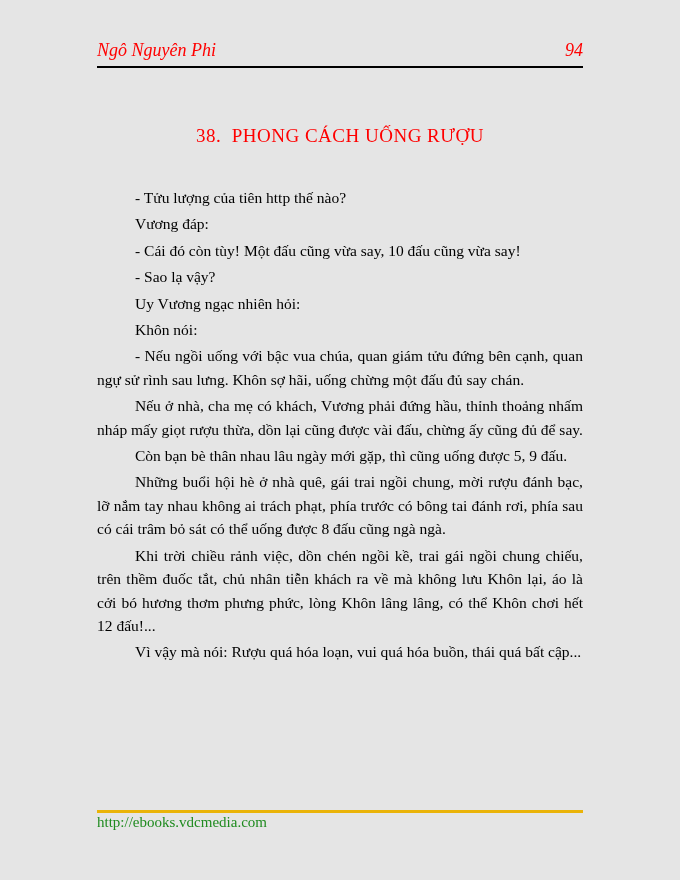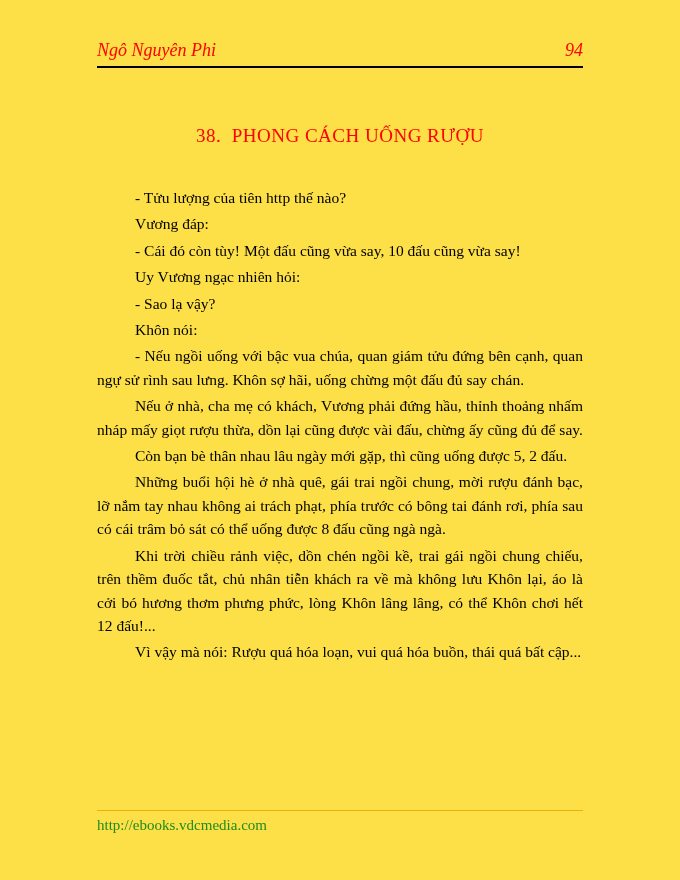--- a/index.html
+++ b/index.html
@@ -4,21 +4,21 @@
 <style>
   html, body {
     margin: 0;
     padding: 0;
     background: #ffffff;
   }
   .page {
     position: relative;
     width: 680px;
     height: 880px;
-    background: #fde047;
+    background: #e5e5e5;
     overflow: hidden;
     font-family: "Liberation Serif", "DejaVu Serif", serif;
     color: #000000;
   }
   .header {
     position: absolute;
     top: 40px;
     left: 97px;
     right: 97px;
     display: flex;
@@ -54,22 +54,21 @@
     font-size: 15.5px;
     line-height: 23.4px;
     text-align: justify;
     text-indent: 38px;
   }
   .footer {
     position: absolute;
     top: 810px;
     left: 97px;
     right: 97px;
-    border-top: 1px solid #eab308;
-    padding-top: 5px;
+    border-top: 3px solid #eab308;
   }
   .footer-url {
     font-size: 15px;
     color: #1f8b1f;
     text-decoration: none;
   }
 </style>
 </head>
 <body>
 
@@ -79,26 +78,26 @@
     <span>Ngô Nguyên Phi</span>
     <span>94</span>
   </div>
 
   <h1 class="chapter-title">38.  PHONG CÁCH UỐNG RƯỢU</h1>
 
   <div class="body-text">
     <p>- Tửu lượng của tiên http thế nào?</p>
     <p>Vương đáp:</p>
     <p>- Cái đó còn tùy! Một đấu cũng vừa say, 10 đấu cũng vừa say!</p>
+    <p>- Sao lạ vậy?</p>
     <p>Uy Vương ngạc nhiên hỏi:</p>
-    <p>- Sao lạ vậy?</p>
     <p>Khôn nói:</p>
     <p>- Nếu ngồi uống với bậc vua chúa, quan giám tửu đứng bên cạnh, quan ngự sử rình sau lưng. Khôn sợ hãi, uống chừng một đấu đủ say chán.</p>
     <p>Nếu ở nhà, cha mẹ có khách, Vương phải đứng hầu, thỉnh thoảng nhấm nháp mấy giọt rượu thừa, dồn lại cũng được vài đấu, chừng ấy cũng đủ để say.</p>
-    <p>Còn bạn bè thân nhau lâu ngày mới gặp, thì cũng uống được 5, 2 đấu.</p>
+    <p>Còn bạn bè thân nhau lâu ngày mới gặp, thì cũng uống được 5, 9 đấu.</p>
     <p>Những buổi hội hè ở nhà quê, gái trai ngồi chung, mời rượu đánh bạc, lỡ nắm tay nhau không ai trách phạt, phía trước có bông tai đánh rơi, phía sau có cái trâm bỏ sát có thể uống được 8 đấu cũng ngà ngà.</p>
     <p>Khi trời chiều rảnh việc, dồn chén ngồi kề, trai gái ngồi chung chiếu, trên thềm đuốc tắt, chủ nhân tiễn khách ra về mà không lưu Khôn lại, áo là cởi bó hương thơm phưng phức, lòng Khôn lâng lâng, có thể Khôn chơi hết 12 đấu!...</p>
     <p>Vì vậy mà nói: Rượu quá hóa loạn, vui quá hóa buồn, thái quá bất cập...</p>
   </div>
 
   <div class="footer">
     <a href="#" class="footer-url">http://ebooks.vdcmedia.com</a>
   </div>
 
 </div>

